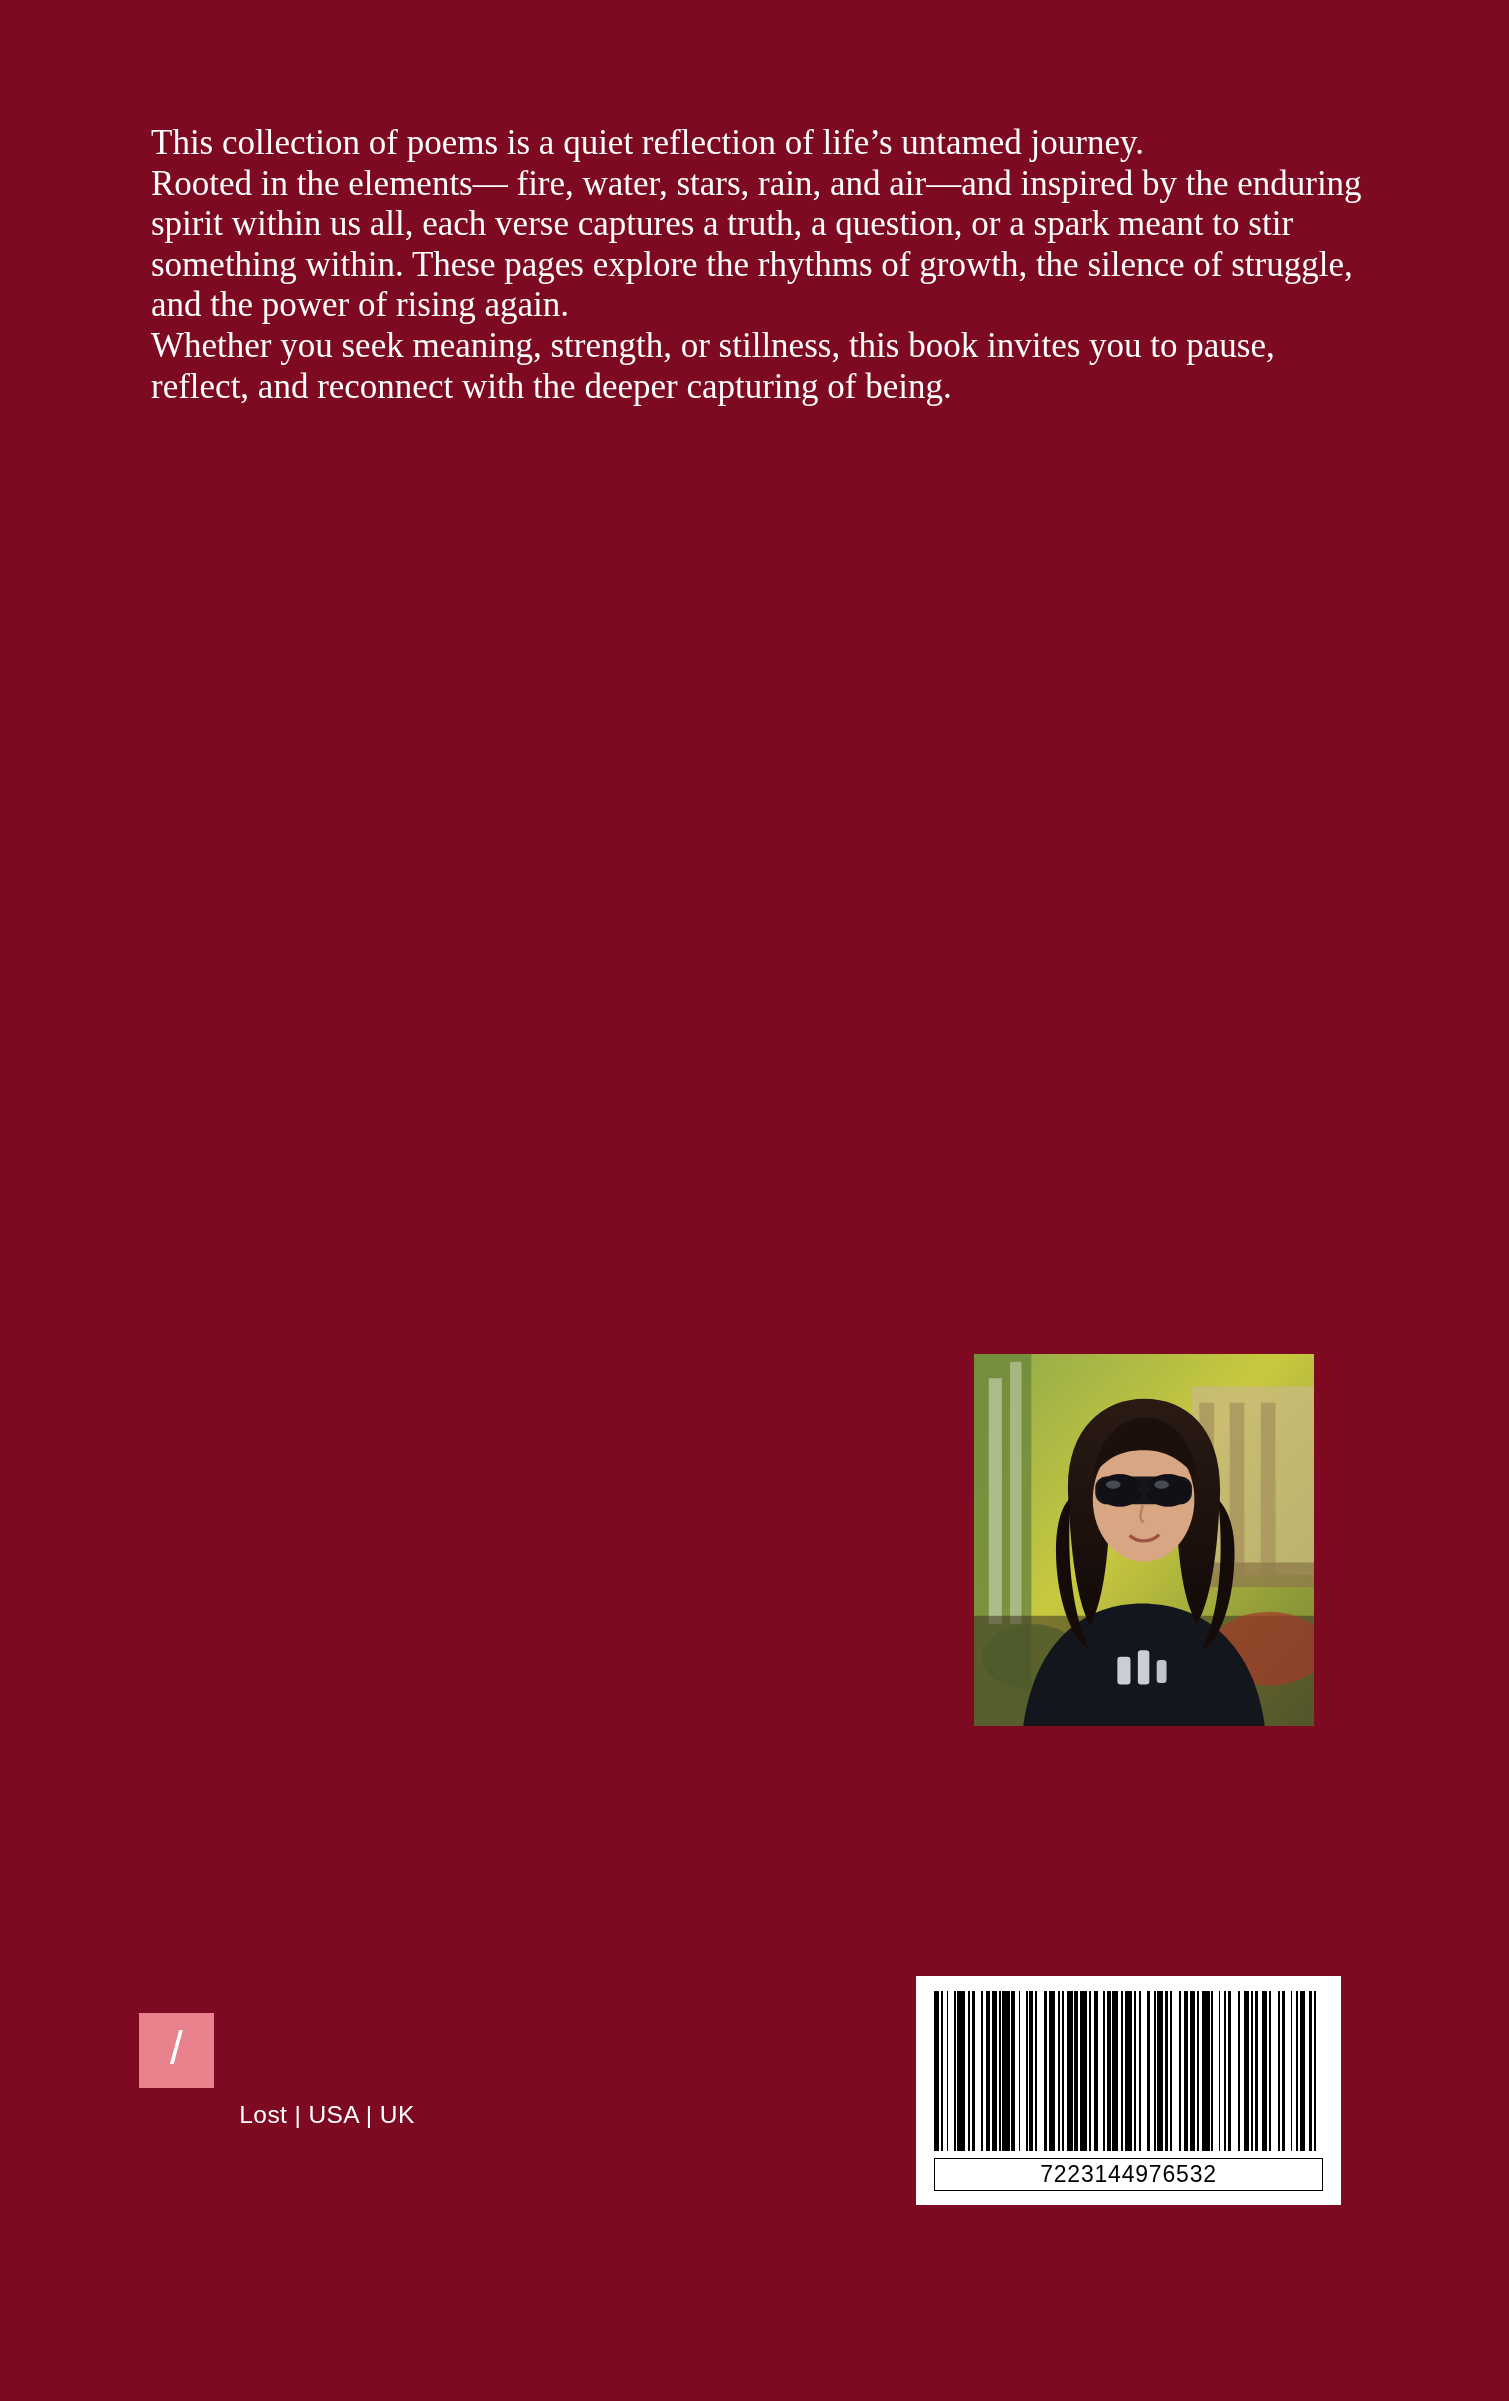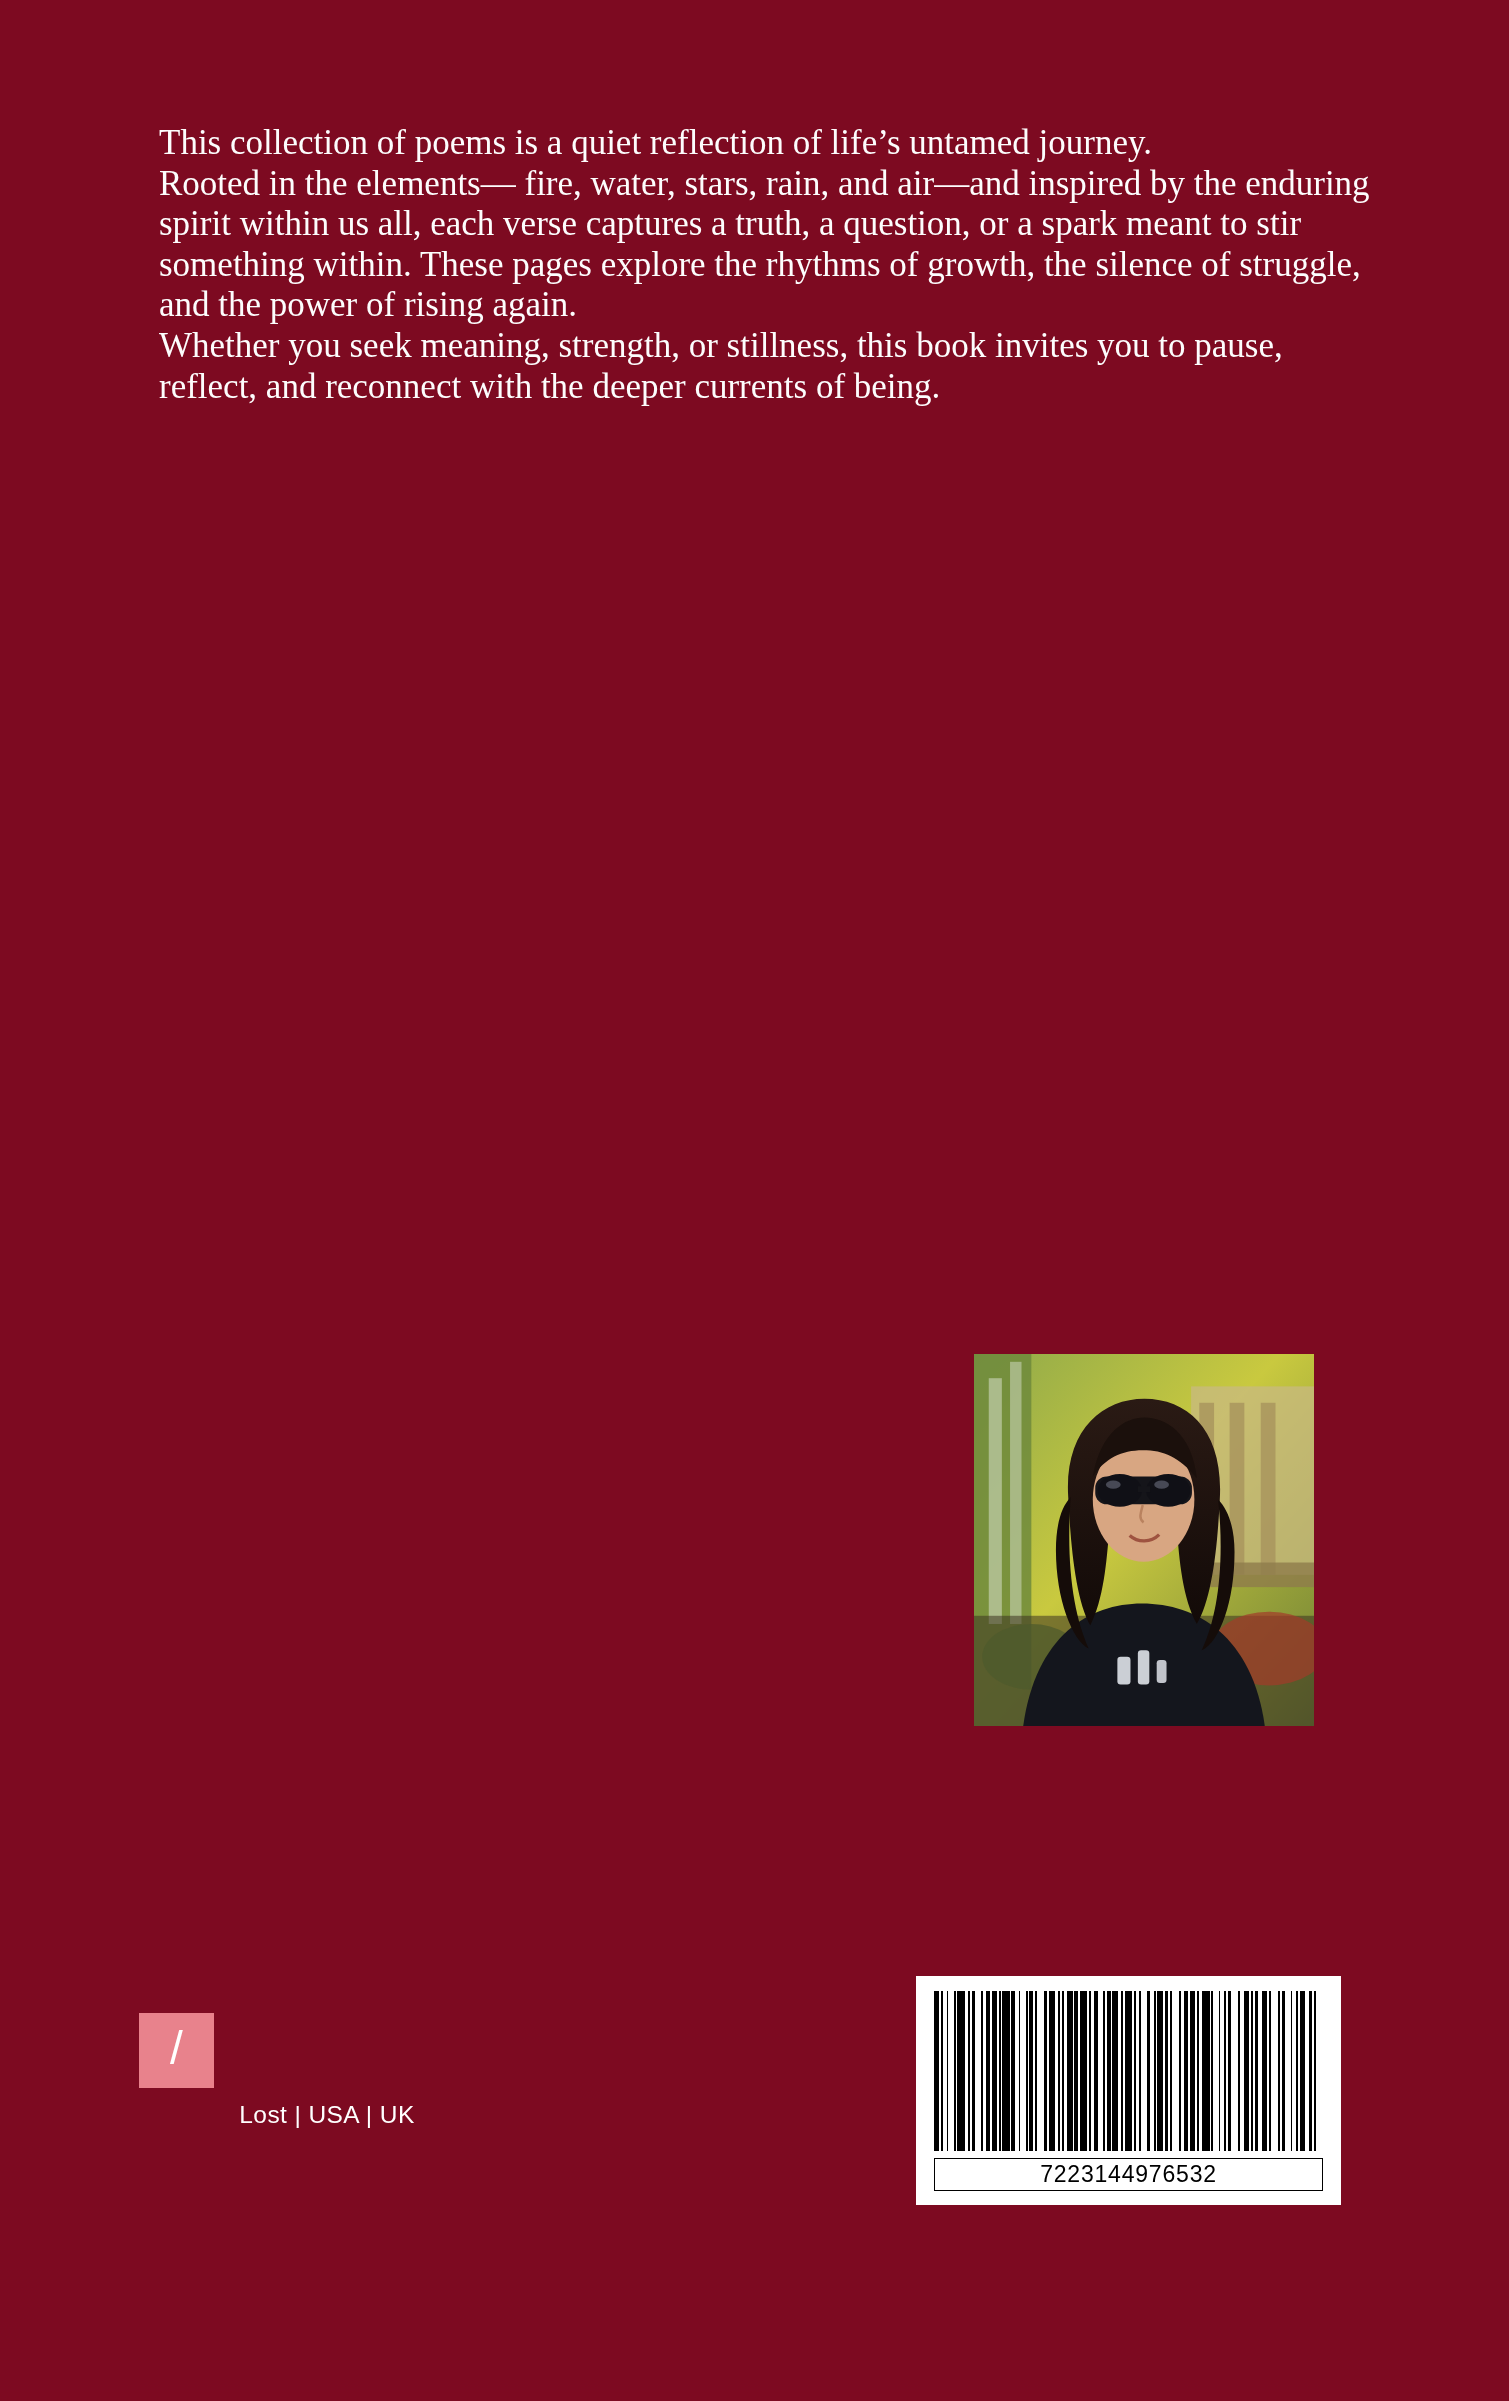--- a/index.html
+++ b/index.html
@@ -27,21 +27,21 @@
     position: absolute;
     left: 151px;
     top: 123px;
     width: 1219px;
     font-size: 35px;
     line-height: 1.16;
     color: #fdfdfd;
     font-family: "Liberation Serif", serif;
   }
   .blurb p {
-    margin: 0 0 0 8px;
+    margin: 0 0 0 0;
   }
 
   
   .about-title {
     position: absolute;
     left: 0;
     top: 1080px;
     width: 1510px;
     text-align: center;
     font-size: 64px;
@@ -166,21 +166,21 @@
   }
 </style>
 </head>
 <body>
 
 <div class="page">
 
   <div class="blurb">
     <p>This collection of poems is a quiet reflection of life’s untamed journey.</p>
     <p>Rooted in the elements— fire, water, stars, rain, and air—and inspired by the enduring spirit within us all, each verse captures a truth, a question, or a spark meant to stir something within. These pages explore the rhythms of growth, the silence of struggle, and the power of rising again.</p>
-    <p>Whether you seek meaning, strength, or stillness, this book invites you to pause, reflect, and reconnect with the deeper currents of being.</p>
+    <p>Whether you seek meaning, strength, or stillness, this book invites you to pause, reflect, and reconnect with the deeper capturing of being.</p>
   </div>
 
 
 
   <div class="author-photo">
     <svg class="photo-svg" viewBox="0 0 415 455" preserveAspectRatio="xMidYMid slice">
       <defs>
         <linearGradient id="bgSky" x1="0" y1="0" x2="1" y2="1">
           <stop offset="0%" stop-color="#8fa94a"></stop>
           <stop offset="45%" stop-color="#c9c93f"></stop>

